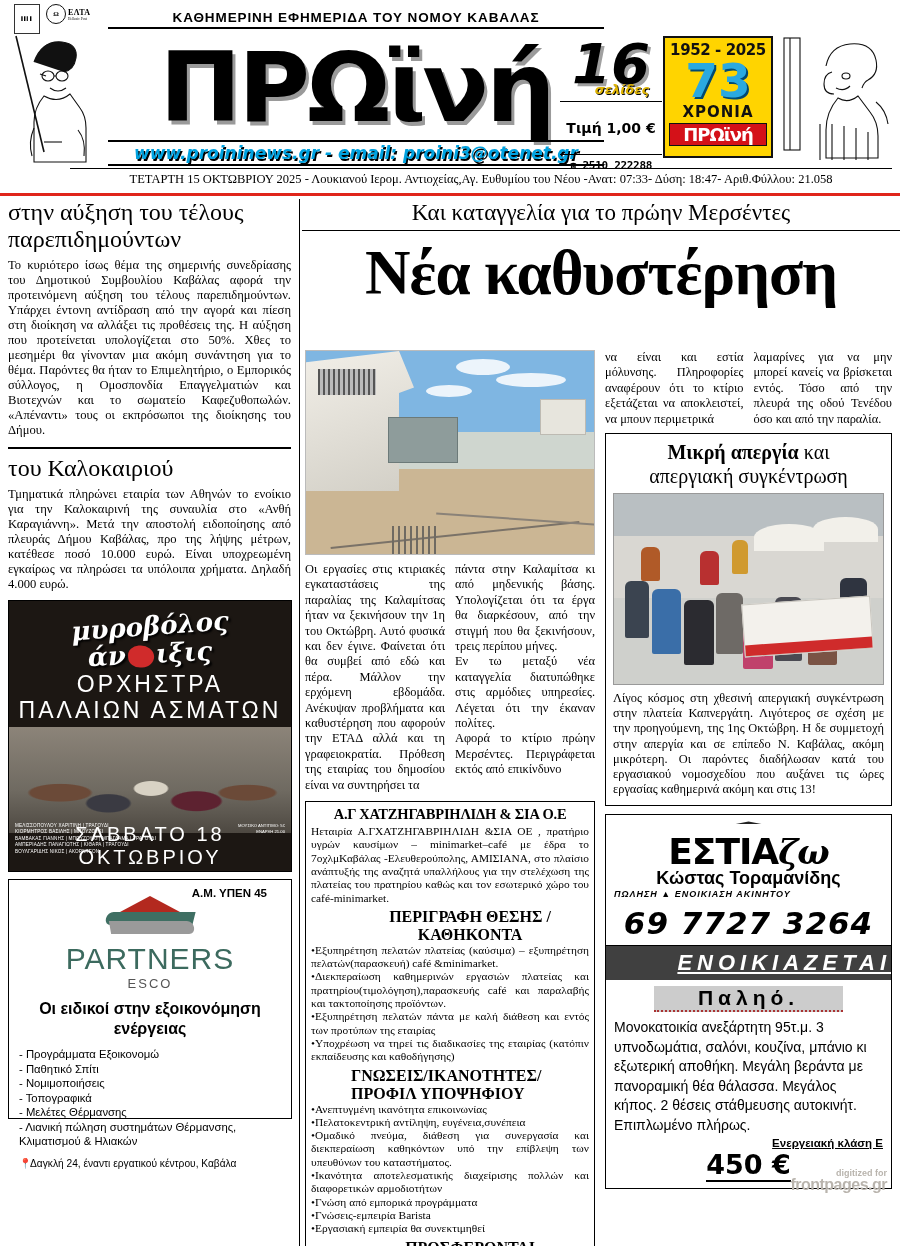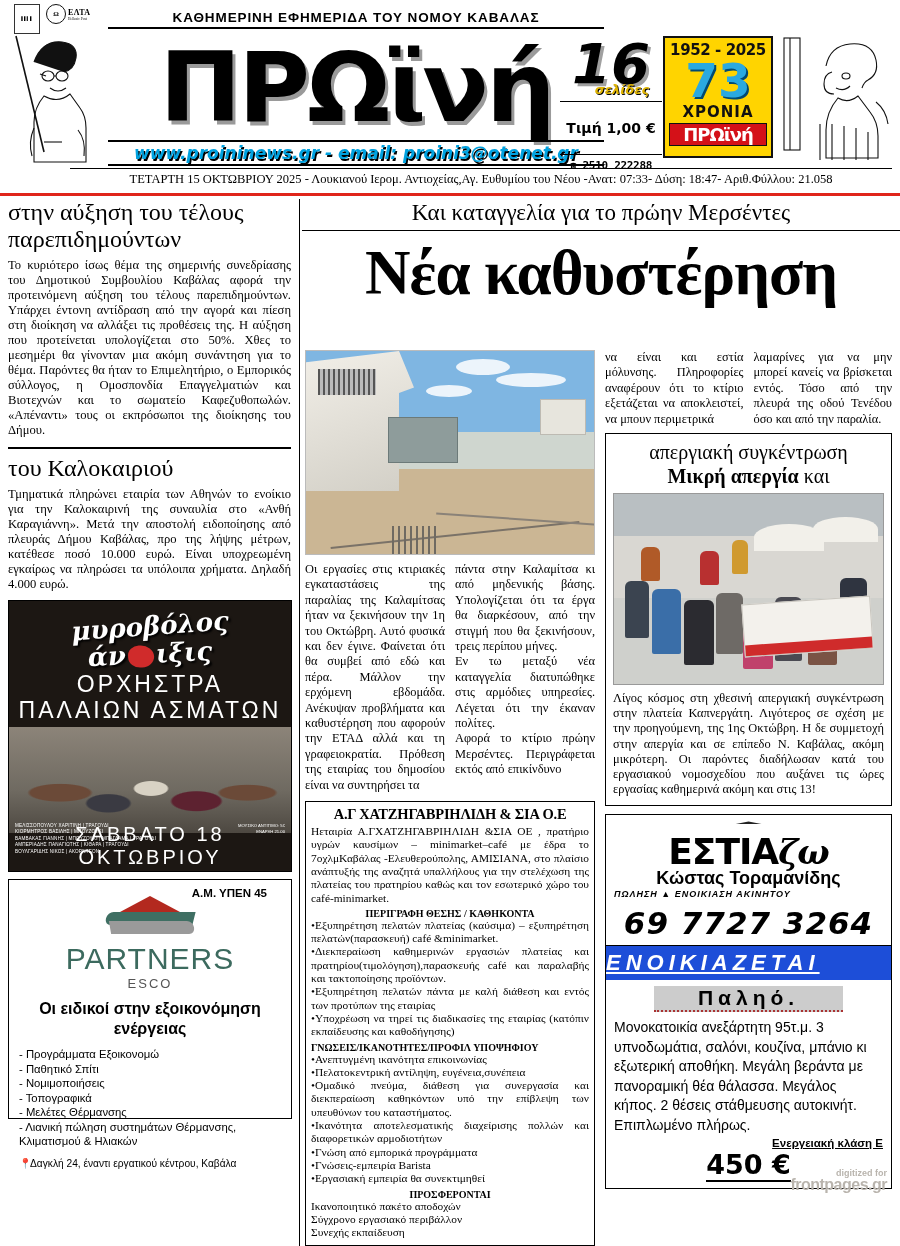--- a/index.html
+++ b/index.html
@@ -131,21 +131,21 @@
   .pm-fence { position:absolute; left:86px; bottom:0; width:44px;height:28px; background:repeating-linear-gradient(90deg,#6f6a62 0 2px, transparent 2px 6px);}
 
   .body-cols { display:flex; gap:10px; margin-top:7px; }
   .body-cols .bc { width:140px; }
   p.sm-text { font-family:"Liberation Serif", serif; font-size:12.4px; line-height:15.4px; text-align:justify; }
 
   
   .job-ad { margin-top:8px; border:1.4px solid #000; padding:4px 5px 6px 5px; }
   .job-title { text-align:center; font-family:"Liberation Serif", serif; font-weight:bold; font-size:14.5px; letter-spacing:-.2px; }
   .job-p { font-family:"Liberation Serif", serif; font-size:11.4px; line-height:13.3px; text-align:justify; margin-top:2px; }
-  .job-sec { text-align:center; font-family:"Liberation Serif", serif; font-weight:bold; font-size:10px; margin-top:3px; }
+  .job-sec { text-align:center; font-family:"Liberation Serif", serif; font-weight:bold; font-size:16px; margin-top:3px;margin-left:40px; }
   .job-li { font-family:"Liberation Serif", serif; font-size:11.4px; line-height:13.3px; text-align:justify; }
 
   
   .r-cols { display:flex; gap:10px; }
   .r-cols .rc { width:140px; }
 
   .strike-box { margin-top:6px; border:1.4px solid #000; padding:6px 7px 8px 7px; }
   .sb-head { text-align:center; font-family:"Liberation Serif", serif; font-size:20px; line-height:24px; }
   .sb-head b { font-weight:bold; }
   .sb-photo { margin-top:5px; width:100%; height:192px; border:1px solid #999; position:relative; overflow:hidden;
@@ -160,21 +160,21 @@
   
   .estia-ad { margin-top:8px; border:1.4px solid #000; }
   .ea-top { border-bottom:1px solid #000; padding:6px 8px 4px 8px; position:relative; }
   .ea-roofline { position:absolute; left:10px; right:10px; top:6px; height:26px;
      border-top:3px solid #222; clip-path: polygon(0 100%, 50% 0, 100% 100%); }
   .ea-brand { text-align:center; font-family:"DejaVu Sans", sans-serif; font-weight:bold; font-size:36px; letter-spacing:-1px; margin-top:10px; }
   .ea-brand i { font-style:italic; font-family:"DejaVu Serif", serif; font-size:34px; }
   .ea-owner { text-align:center; font-family:"Liberation Sans", sans-serif; font-weight:bold; font-size:18px; margin-top:-4px; }
   .ea-sub { text-align:left; font-family:"Liberation Sans", sans-serif; font-weight:bold; font-size:9px; letter-spacing:1px;font-style:italic; }
   .ea-phone { text-align:center; font-family:"DejaVu Sans", sans-serif; font-weight:bold; font-style:italic; font-size:31px; margin-top:6px; letter-spacing:1px; }
-  .ea-rent { background:#1d4ed8; color:#fff; text-align:left; font-family:"Liberation Sans", sans-serif; font-weight:bold; font-style:italic; font-size:22px; letter-spacing:5px; padding:4px 0; text-decoration:underline; }
+  .ea-rent { background:#404040; color:#fff; text-align:right; font-family:"Liberation Sans", sans-serif; font-weight:bold; font-style:italic; font-size:22px; letter-spacing:5px; padding:4px 0; text-decoration:underline; }
   .ea-loc { text-align:center; margin:6px auto 0 auto; width:66%; background:#ccc; font-family:"Liberation Sans", sans-serif; font-weight:bold; font-size:21px; letter-spacing:5px; border-bottom:2px dotted #a33; }
   .ea-desc { font-family:"Liberation Sans", sans-serif; font-size:14px; line-height:19.5px; padding:6px 8px 0 8px; }
   .ea-class { text-align:right; font-family:"Liberation Sans", sans-serif; font-weight:bold; font-size:11.5px; text-decoration:underline; padding:2px 8px 0 8px;}
   .ea-price-wrap { text-align:center; position:relative; padding-bottom:6px; }
   .ea-price { display:inline-block; font-family:"DejaVu Sans", sans-serif; font-weight:bold; font-size:27px; border-bottom:2px solid #000; }
   .wm { position:absolute; right:4px; bottom:-2px; text-align:right; color:#b9b4ad; font-family:"Liberation Sans", sans-serif; font-weight:bold; line-height:11px; }
   .wm .w1 { font-size:9px; display:block; }
   .wm .w2 { font-size:16px; display:block; letter-spacing:-.5px;}
 </style>
 </head>
@@ -367,24 +367,24 @@
       <div class="r-cols">
         <div class="rc">
           <p class="sm-text">να είναι και εστία μόλυνσης. Πληροφορίες αναφέρουν ότι το κτίριο εξετάζεται να αποκλειστεί, να μπουν περιμετρικά</p>
         </div>
         <div class="rc">
           <p class="sm-text">λαμαρίνες για να μην μπορεί κανείς να βρίσκεται εντός. Τόσο από την πλευρά της οδού Τενέδου όσο και από την παραλία.</p>
         </div>
       </div>
 
       <div class="strike-box">
-        <div class="sb-head">απεργιακή συγκέντρωση</div>
         <div class="sb-head">
           <b>Μικρή απεργία</b><span> και</span>
         </div>
+        <div class="sb-head">απεργιακή συγκέντρωση</div>
         <div class="sb-photo">
           <div class="sb-umb" style="left:52%;top:16%;width:26%;height:14%;"></div>
           <div class="sb-umb" style="left:74%;top:12%;width:24%;height:13%;"></div>
           <div class="sp-person" style="left:4%;top:46%;width:9%;height:30%;background:#3b4450;"></div>
           <div class="sp-person" style="left:14%;top:50%;width:11%;height:34%;background:#3a6ea8;"></div>
           <div class="sp-person" style="left:26%;top:56%;width:11%;height:34%;background:#2b2b30;"></div>
           <div class="sp-person" style="left:38%;top:52%;width:10%;height:32%;background:#6e6a66;"></div>
           <div class="sp-person" style="left:48%;top:60%;width:11%;height:32%;background:#c0416b;"></div>
           <div class="sp-person" style="left:60%;top:54%;width:10%;height:34%;background:#4a4a52;"></div>
           <div class="sp-person" style="left:72%;top:58%;width:11%;height:32%;background:#7a5344;"></div>

